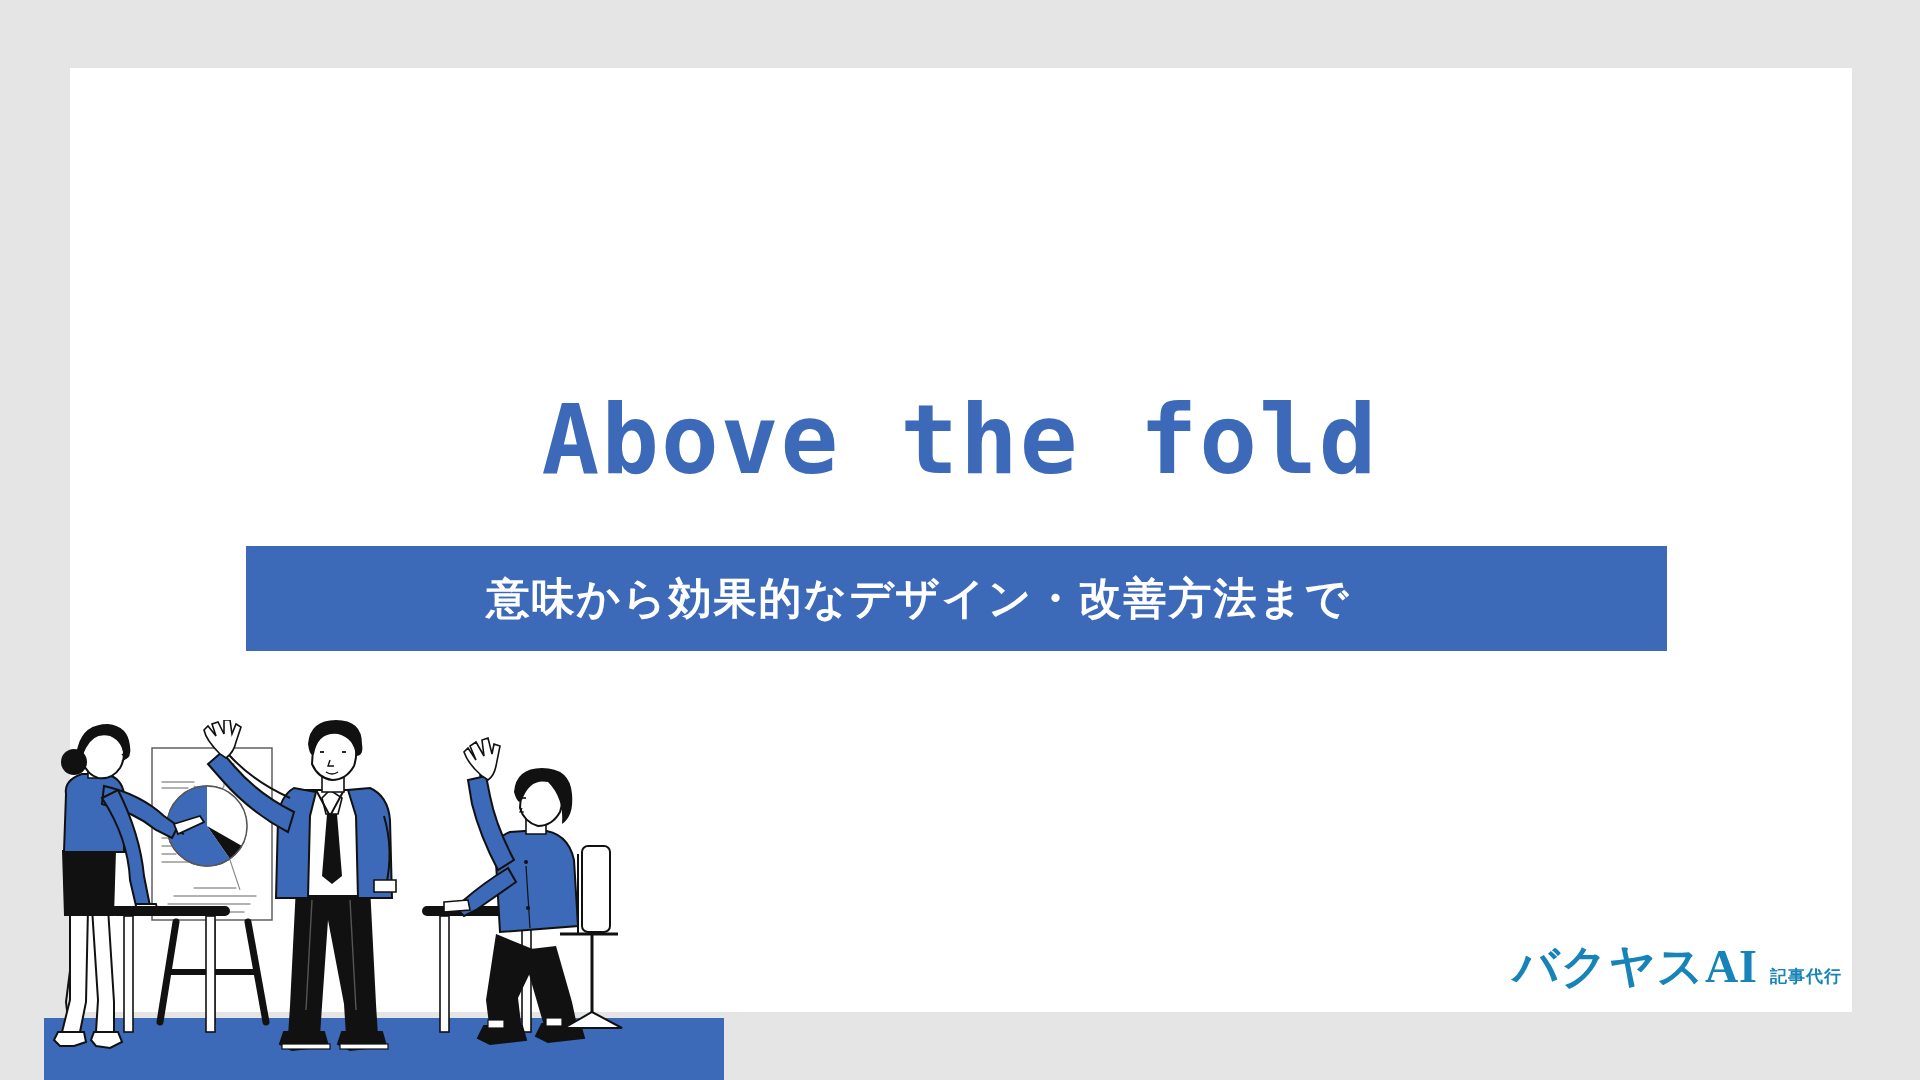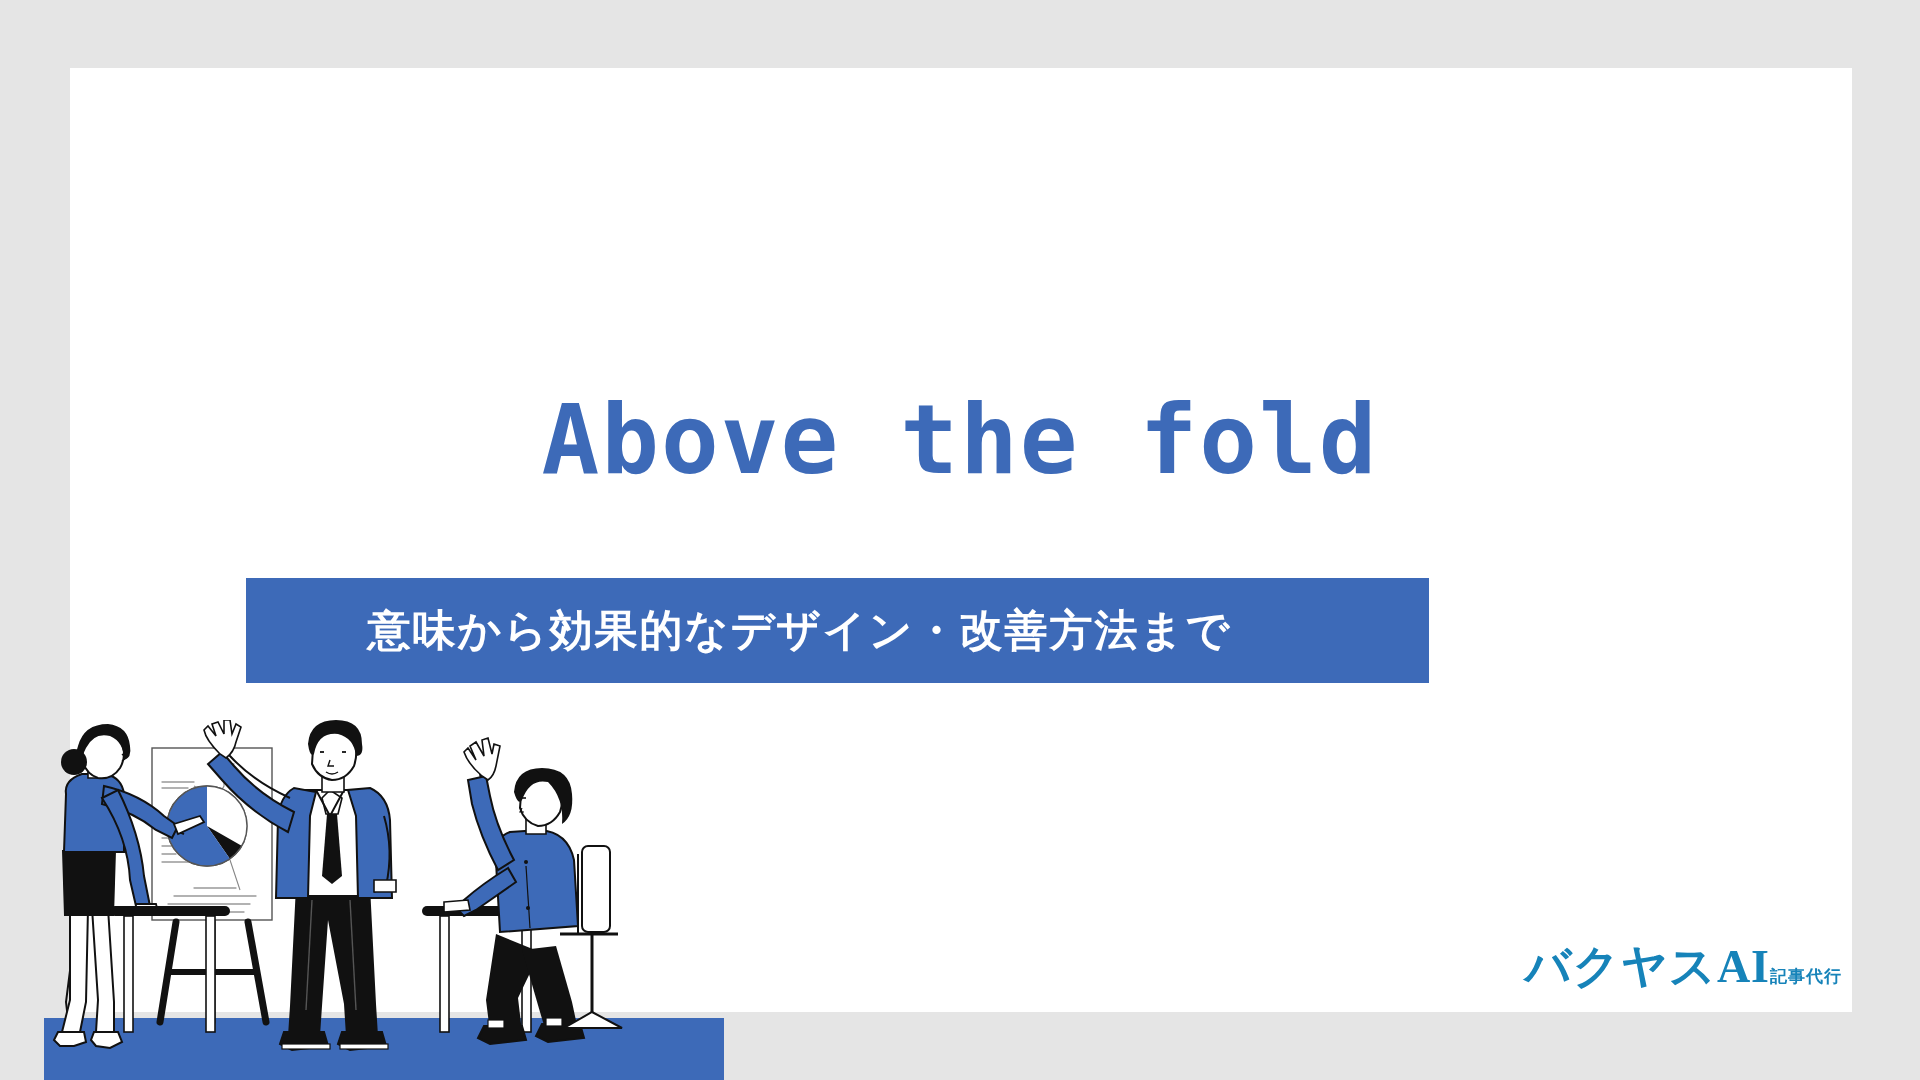--- a/index.html
+++ b/index.html
@@ -37,22 +37,22 @@
     letter-spacing: 2px;
     color: #3d6ab8;
     line-height: 1.05;
     white-space: pre;
     z-index: 6;
   }
   
   #subtitle-band {
     position: absolute;
     left: 246px;
-    top: 578px;
-    width: 1183px;
+    top: 546px;
+    width: 1421px;
     height: 105px;
     background: #3d6ab8;
     display: flex;
     align-items: center;
     justify-content: center;
     z-index: 6;
   }
   #subtitle-text {
     color: #ffffff;
     font-size: 43px;
@@ -62,20 +62,21 @@
     transform: translateX(-38px);
     white-space: nowrap;
   }
   
   #logo {
     position: absolute;
     right: 78px;
     bottom: 82px;
     display: flex;
     align-items: baseline;
+    gap: 12px;
     z-index: 8;
   }
   #logo-main {
     font-family: "Liberation Serif", "DejaVu Serif", serif;
     font-size: 46px;
     font-weight: bold;
     color: #1683b9;
     letter-spacing: 1px;
     white-space: nowrap;
   }

